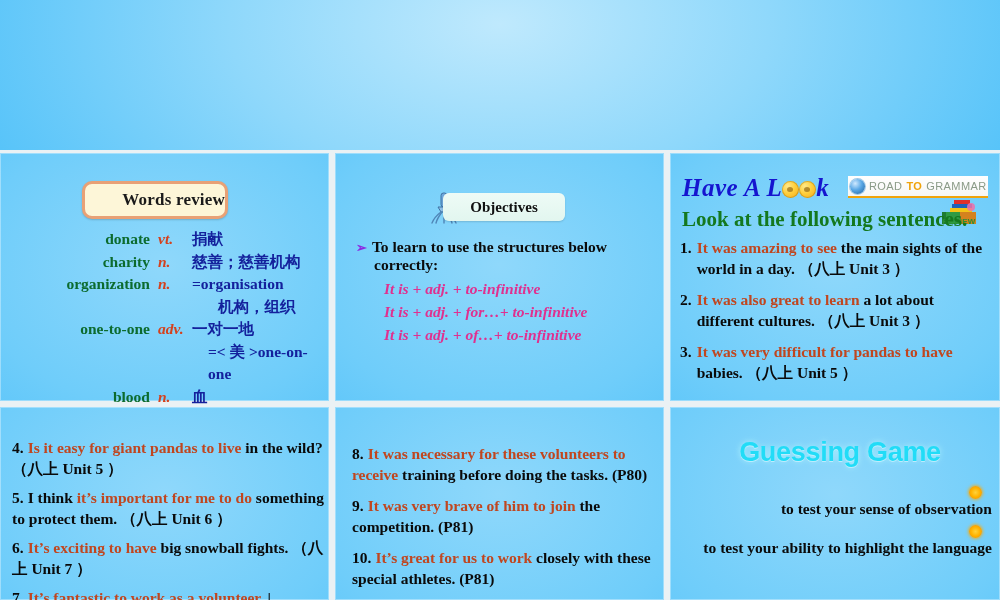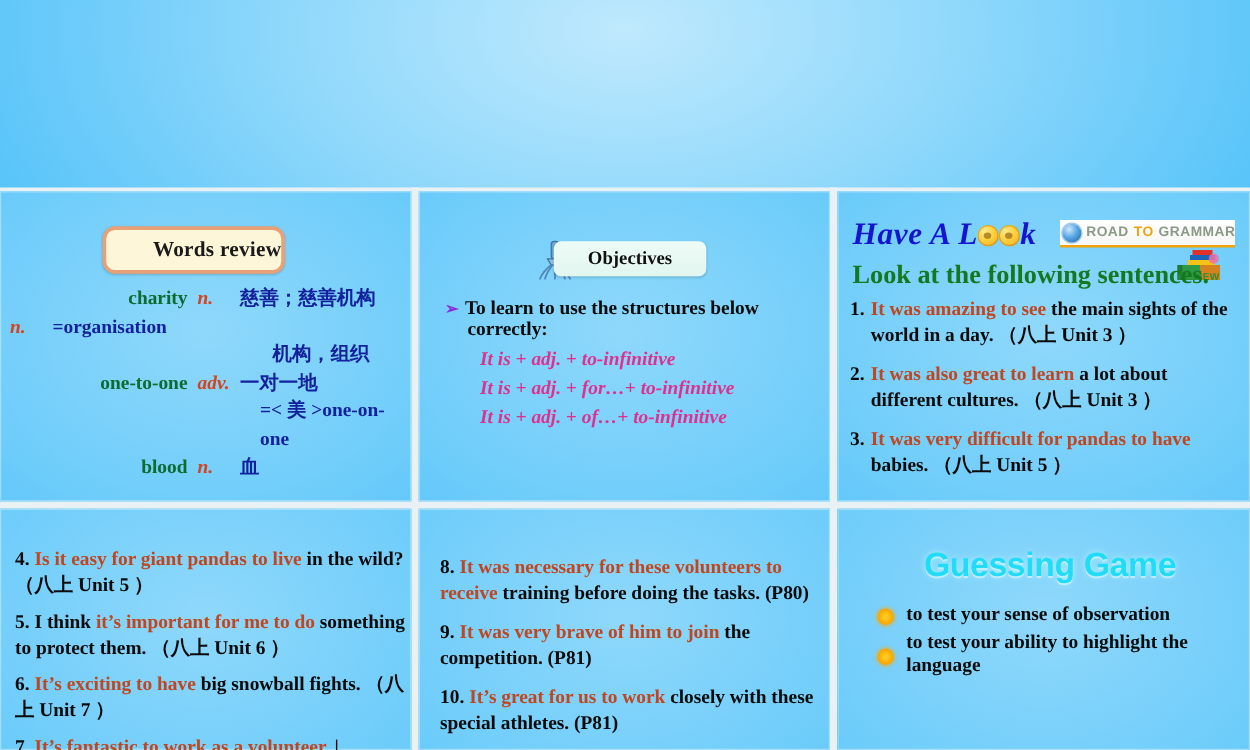--- a/index.html
+++ b/index.html
@@ -203,21 +203,21 @@
     background: radial-gradient(circle at 35% 30%, #cfe9ff 0%, #5aa8e6 45%, #1d5f9e 100%);
     margin-right: 4px;
     flex: 0 0 auto;
     box-shadow: 0 0 0 1px #9fc9e8;
   }
   .rtg-badge .t {
     font-family: "Liberation Sans", sans-serif;
     font-size: 11px;
     letter-spacing: .4px;
     color: #8a9a86;
-    font-weight: bold;
+    font-weight: normal;
   }
   .rtg-badge .t.hl { color: #f0a30a; font-weight: bold; }
 
   .review-icon {
     position: absolute;
     left: 938px; top: 198px;
     width: 42px; height: 30px;
   }
   .review-word {
     position: absolute;
@@ -289,22 +289,23 @@
     letter-spacing: -.3px;
     text-shadow: 0 0 6px rgba(180,245,255,.95), 0 1px 0 rgba(255,255,255,.5);
   }
   .gg-list {
     position: absolute;
     left: 702px; top: 482px;
     width: 290px;
   }
   .gg-item {
     display: flex;
-    align-items: center;
+    align-items: flex-end;
     margin-bottom: 2px;
+    flex-direction: column;
   }
   .gg-bullet {
     flex: 0 0 auto;
     width: 13px; height: 13px;
     margin: 4px 10px 0 0;
     border-radius: 50%;
     background: radial-gradient(circle at 50% 50%, #ffd23a 0%, #ffb300 48%, #f08a00 100%);
     box-shadow: 0 0 3px 1px rgba(255,170,0,.75);
   }
   .gg-text {
@@ -326,25 +327,31 @@
   <div class="gutter g-h1"></div>
   <div class="gutter g-v1"></div>
   <div class="gutter g-v2"></div>
 
   <div class="panel p-tl"></div>
   <div class="words-badge">
     <span>Words review</span>
   </div>
   <div class="wordlist" id="wordlist">
       <div class="wrow">
+        <div class="w-term">donate</div>
+        <div class="w-pos">vt.</div>
+        <div class="w-def">捐献</div>
+      </div>
+      <div class="wrow">
         <div class="w-term">charity</div>
         <div class="w-pos">n.</div>
         <div class="w-def">慈善；慈善机构</div>
       </div>
       <div class="wrow">
+        <div class="w-term">organization</div>
         <div class="w-pos">n.</div>
         <div class="w-def">=organisation</div>
       </div>
       <div class="wrow cont">
         <div class="w-term"></div>
         <div class="w-pos"></div>
         <div class="w-def">机构，组织</div>
       </div>
       <div class="wrow">
         <div class="w-term">one-to-one</div>

